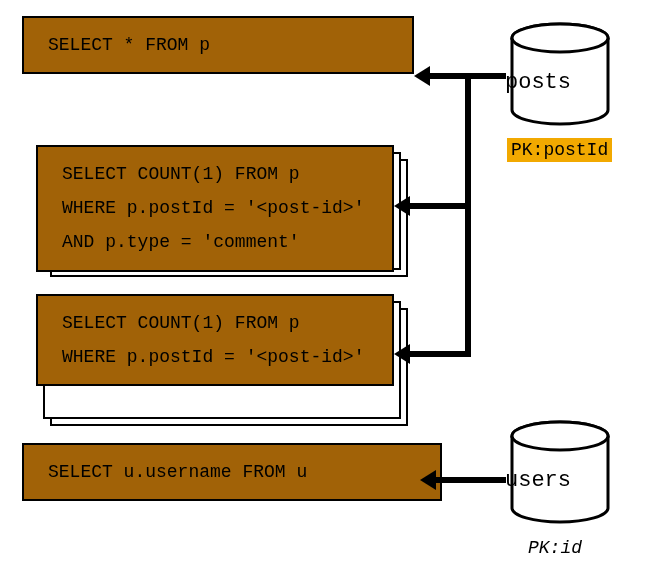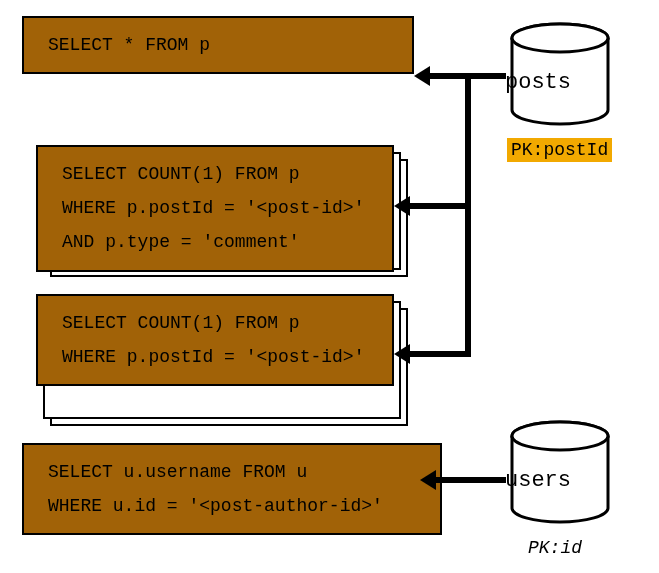--- a/index.html
+++ b/index.html
@@ -84,21 +84,20 @@
 
 <div class="stack2" style="left:50px; top:308px; width:358px; height:118px;"></div>
 <div class="stack2" style="left:43px; top:301px; width:358px; height:118px;"></div>
 <div class="query-box" style="left:36px; top:294px; width:358px;">
   <div class="query-line">SELECT COUNT(1) FROM p</div>
   <div class="query-line">WHERE p.postId = '&lt;post-id&gt;'</div>
 </div>
 
 <div class="query-box" style="left:22px; top:443px; width:420px;">
   <div class="query-line">SELECT u.username FROM u</div>
-  <div class="query-line">WHERE u.id = '&lt;post-author-id&gt;'</div>
 </div>
 
 <div class="db-cylinder" style="left:505px; top:20px;">
   <svg width="110" height="110" viewBox="0 0 110 110">
     <ellipse cx="55" cy="18" rx="48" ry="14" fill="#fff" stroke="#000" stroke-width="3"></ellipse>
     <path d="M 7 18 L 7 90 A 48 14 0 0 0 103 90 L 103 18" fill="#fff" stroke="#000" stroke-width="3"></path>
     <ellipse cx="55" cy="18" rx="48" ry="14" fill="#fff" stroke="#000" stroke-width="3"></ellipse>
   </svg>
   <div class="db-label">posts</div>
 </div>

